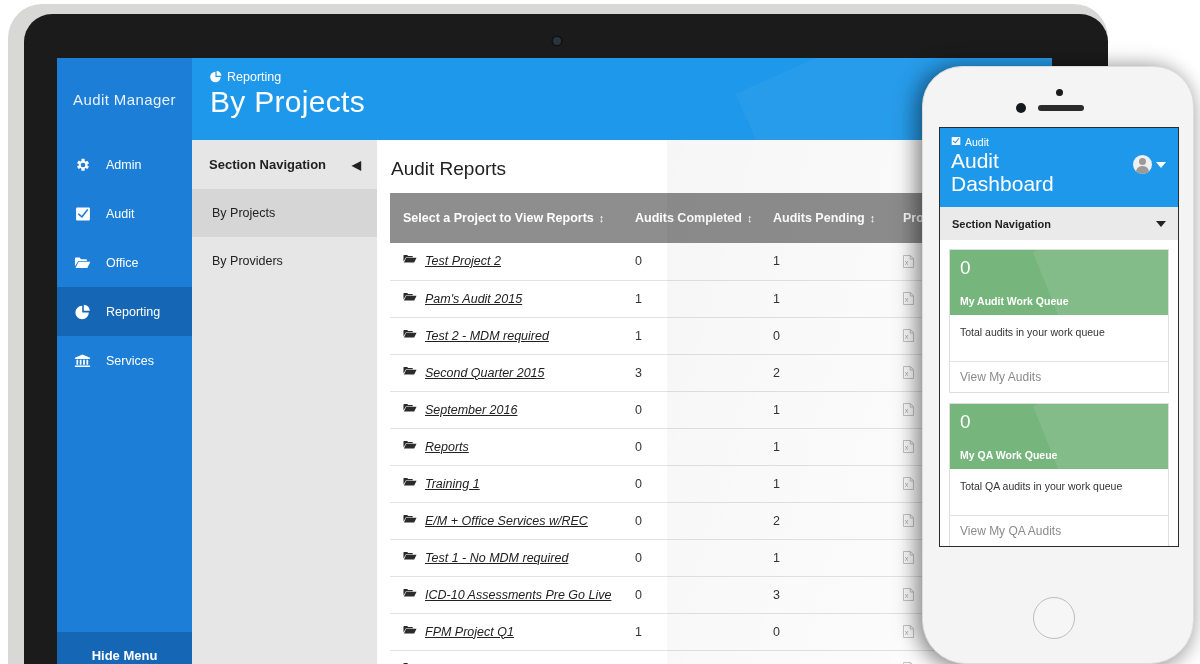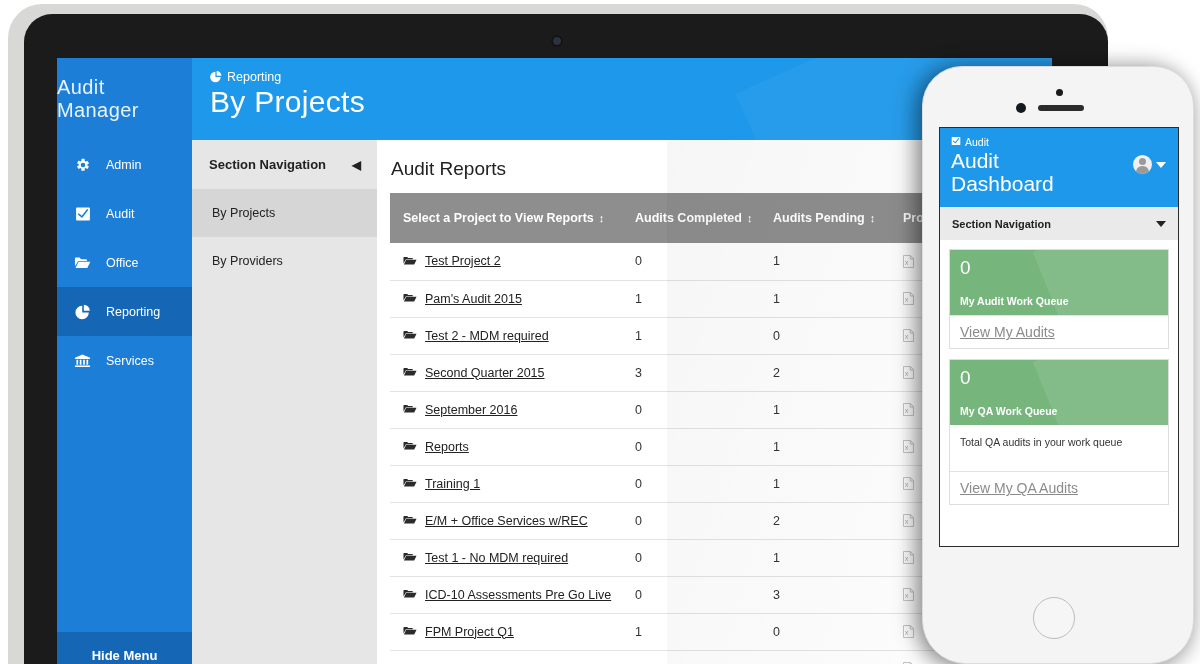--- a/index.html
+++ b/index.html
@@ -36,21 +36,21 @@
     width: 995px; height: 620px;
     background: #ffffff;
     overflow: hidden;
   }
 
   
   .t-header { display: flex; height: 82px; }
   .brand {
     width: 135px; background: #1c7ed6;
     display: flex; align-items: center; justify-content: center;
-    color: #e8f3fc; font-size: 20px; letter-spacing: .4px; font-weight: 300;
+    color: #e8f3fc; font-size: 15px; letter-spacing: .4px; font-weight: 300;
   }
   .page-head {
     flex: 1; background: #1e98ea; padding: 12px 0 0 18px; color: #fff;
     position: relative; overflow: hidden;
   }
   .page-head::after {
     content:""; position:absolute; right:-40px; top:-40px;
     width:330px; height:200px; background:rgba(255,255,255,.045);
     transform: rotate(-24deg);
   }
@@ -105,21 +105,21 @@
   table.rpt thead th {
     background: #8e8e8e; color: #fff; font-size: 12.5px; font-weight: bold;
     text-align: left; padding: 12px 0 12px 13px; height: 50px;
     white-space: nowrap;
   }
   .sortic { margin-left: 5px; font-size: 11px; }
   table.rpt tbody td {
     height: 37px; font-size: 12.5px; color: #333; padding-left: 13px;
     border-bottom: 1px solid #e3e3e3; vertical-align: middle;
   }
-  .proj { display: flex; align-items: center; gap: 8px; }
+  .proj { display: flex; align-items: flex-start; gap: 8px; font-style: italic; }
   .proj svg { fill: #2b2b2b; display: block; flex: none; }
   .proj a { color: #222; text-decoration: underline; font-size: 12.5px; }
   .xls { display: block; }
   .col-a { width: 232px; } .col-b { width: 138px; }
   .col-c { width: 130px; } .col-d { width: 130px; } .col-e { width: 130px; }
 
   
   #phone {
     position: absolute; left: 922px; top: 66px;
     width: 272px; height: 598px;
@@ -152,21 +152,21 @@
     justify-content: space-between; padding: 0 12px; font-size: 11px; font-weight: bold; color: #222;
   }
   .p-secnav .dn { width:0;height:0;border-left:5px solid transparent;border-right:5px solid transparent;border-top:6px solid #222; }
   .p-cards { padding: 9px 9px 0 9px; }
   .p-card { border: 1px solid #dedede; margin-bottom: 10px; background: #fff; }
   .p-card-top { background: #76b57c; color: #fff; padding: 8px 10px 8px 10px; position: relative; overflow:hidden; }
   .p-card-top::after{content:"";position:absolute;right:-30px;top:-30px;width:150px;height:110px;background:rgba(255,255,255,.10);transform:rotate(-22deg);}
   .p-card-num { font-size: 19px; font-weight: 300; line-height: 1; }
   .p-card-lbl { font-size: 10.5px; font-weight: bold; margin-top: 18px; }
   .p-card-body { padding: 11px 10px 23px 10px; font-size: 10.5px; color: #333; }
-  .p-card-foot { border-top: 1px solid #e2e2e2; padding: 8px 10px; font-size: 14px; color: #8b8b8b; cursor: pointer; text-decoration: underline; }
+  .p-card-foot { border-top: 1px solid #e2e2e2; padding: 8px 10px; font-size: 12px; color: #8b8b8b; cursor: pointer; }
 </style>
 </head>
 <body>
 
 <div id="stage">
 
   <div id="tablet-outer">
     <div id="tablet-bezel">
       <div id="tablet-cam"></div>
 
@@ -609,20 +609,21 @@
         <span>Section Navigation</span>
         <span class="dn"></span>
       </div>
 
       <div class="p-cards" id="phone-cards">
           <div class="p-card">
             <div class="p-card-top">
               <div class="p-card-num">0</div>
               <div class="p-card-lbl">My Audit Work Queue</div>
             </div>
+            <div class="p-card-body">Total audits in your work queue</div>
             <div class="p-card-foot">View My Audits</div>
           </div>
           <div class="p-card">
             <div class="p-card-top">
               <div class="p-card-num">0</div>
               <div class="p-card-lbl">My QA Work Queue</div>
             </div>
             <div class="p-card-body">Total QA audits in your work queue</div>
             <div class="p-card-foot">View My QA Audits</div>
           </div>

